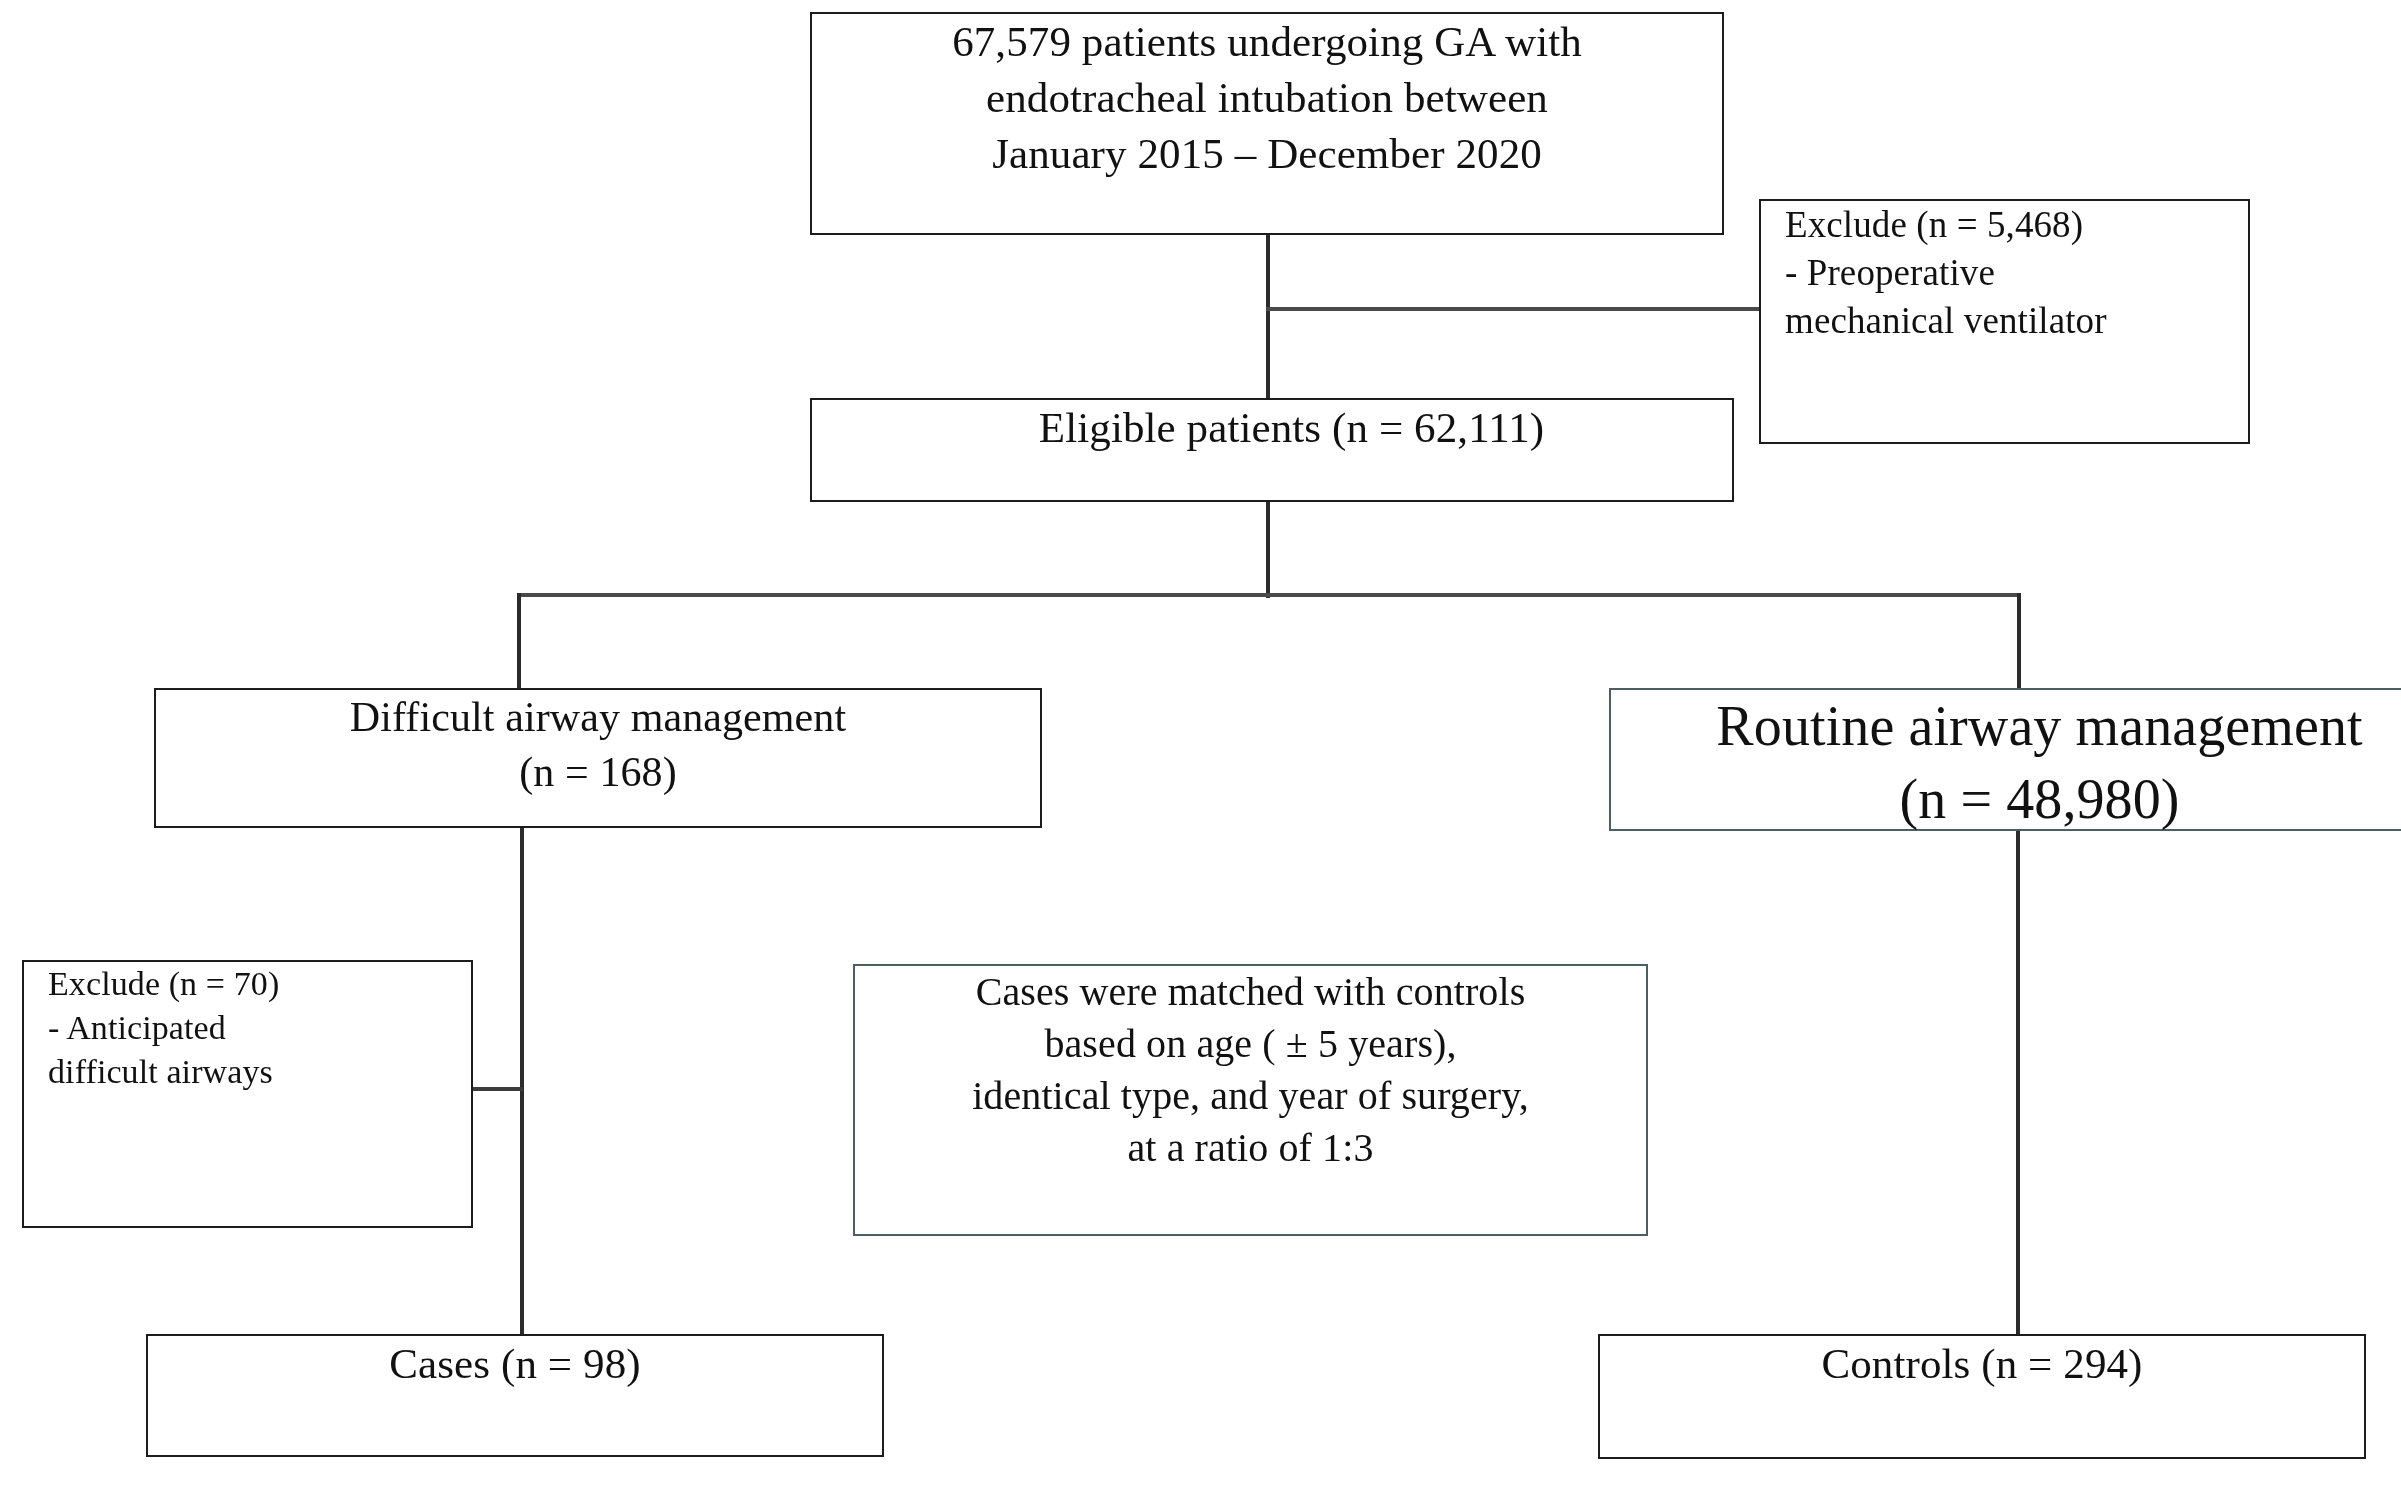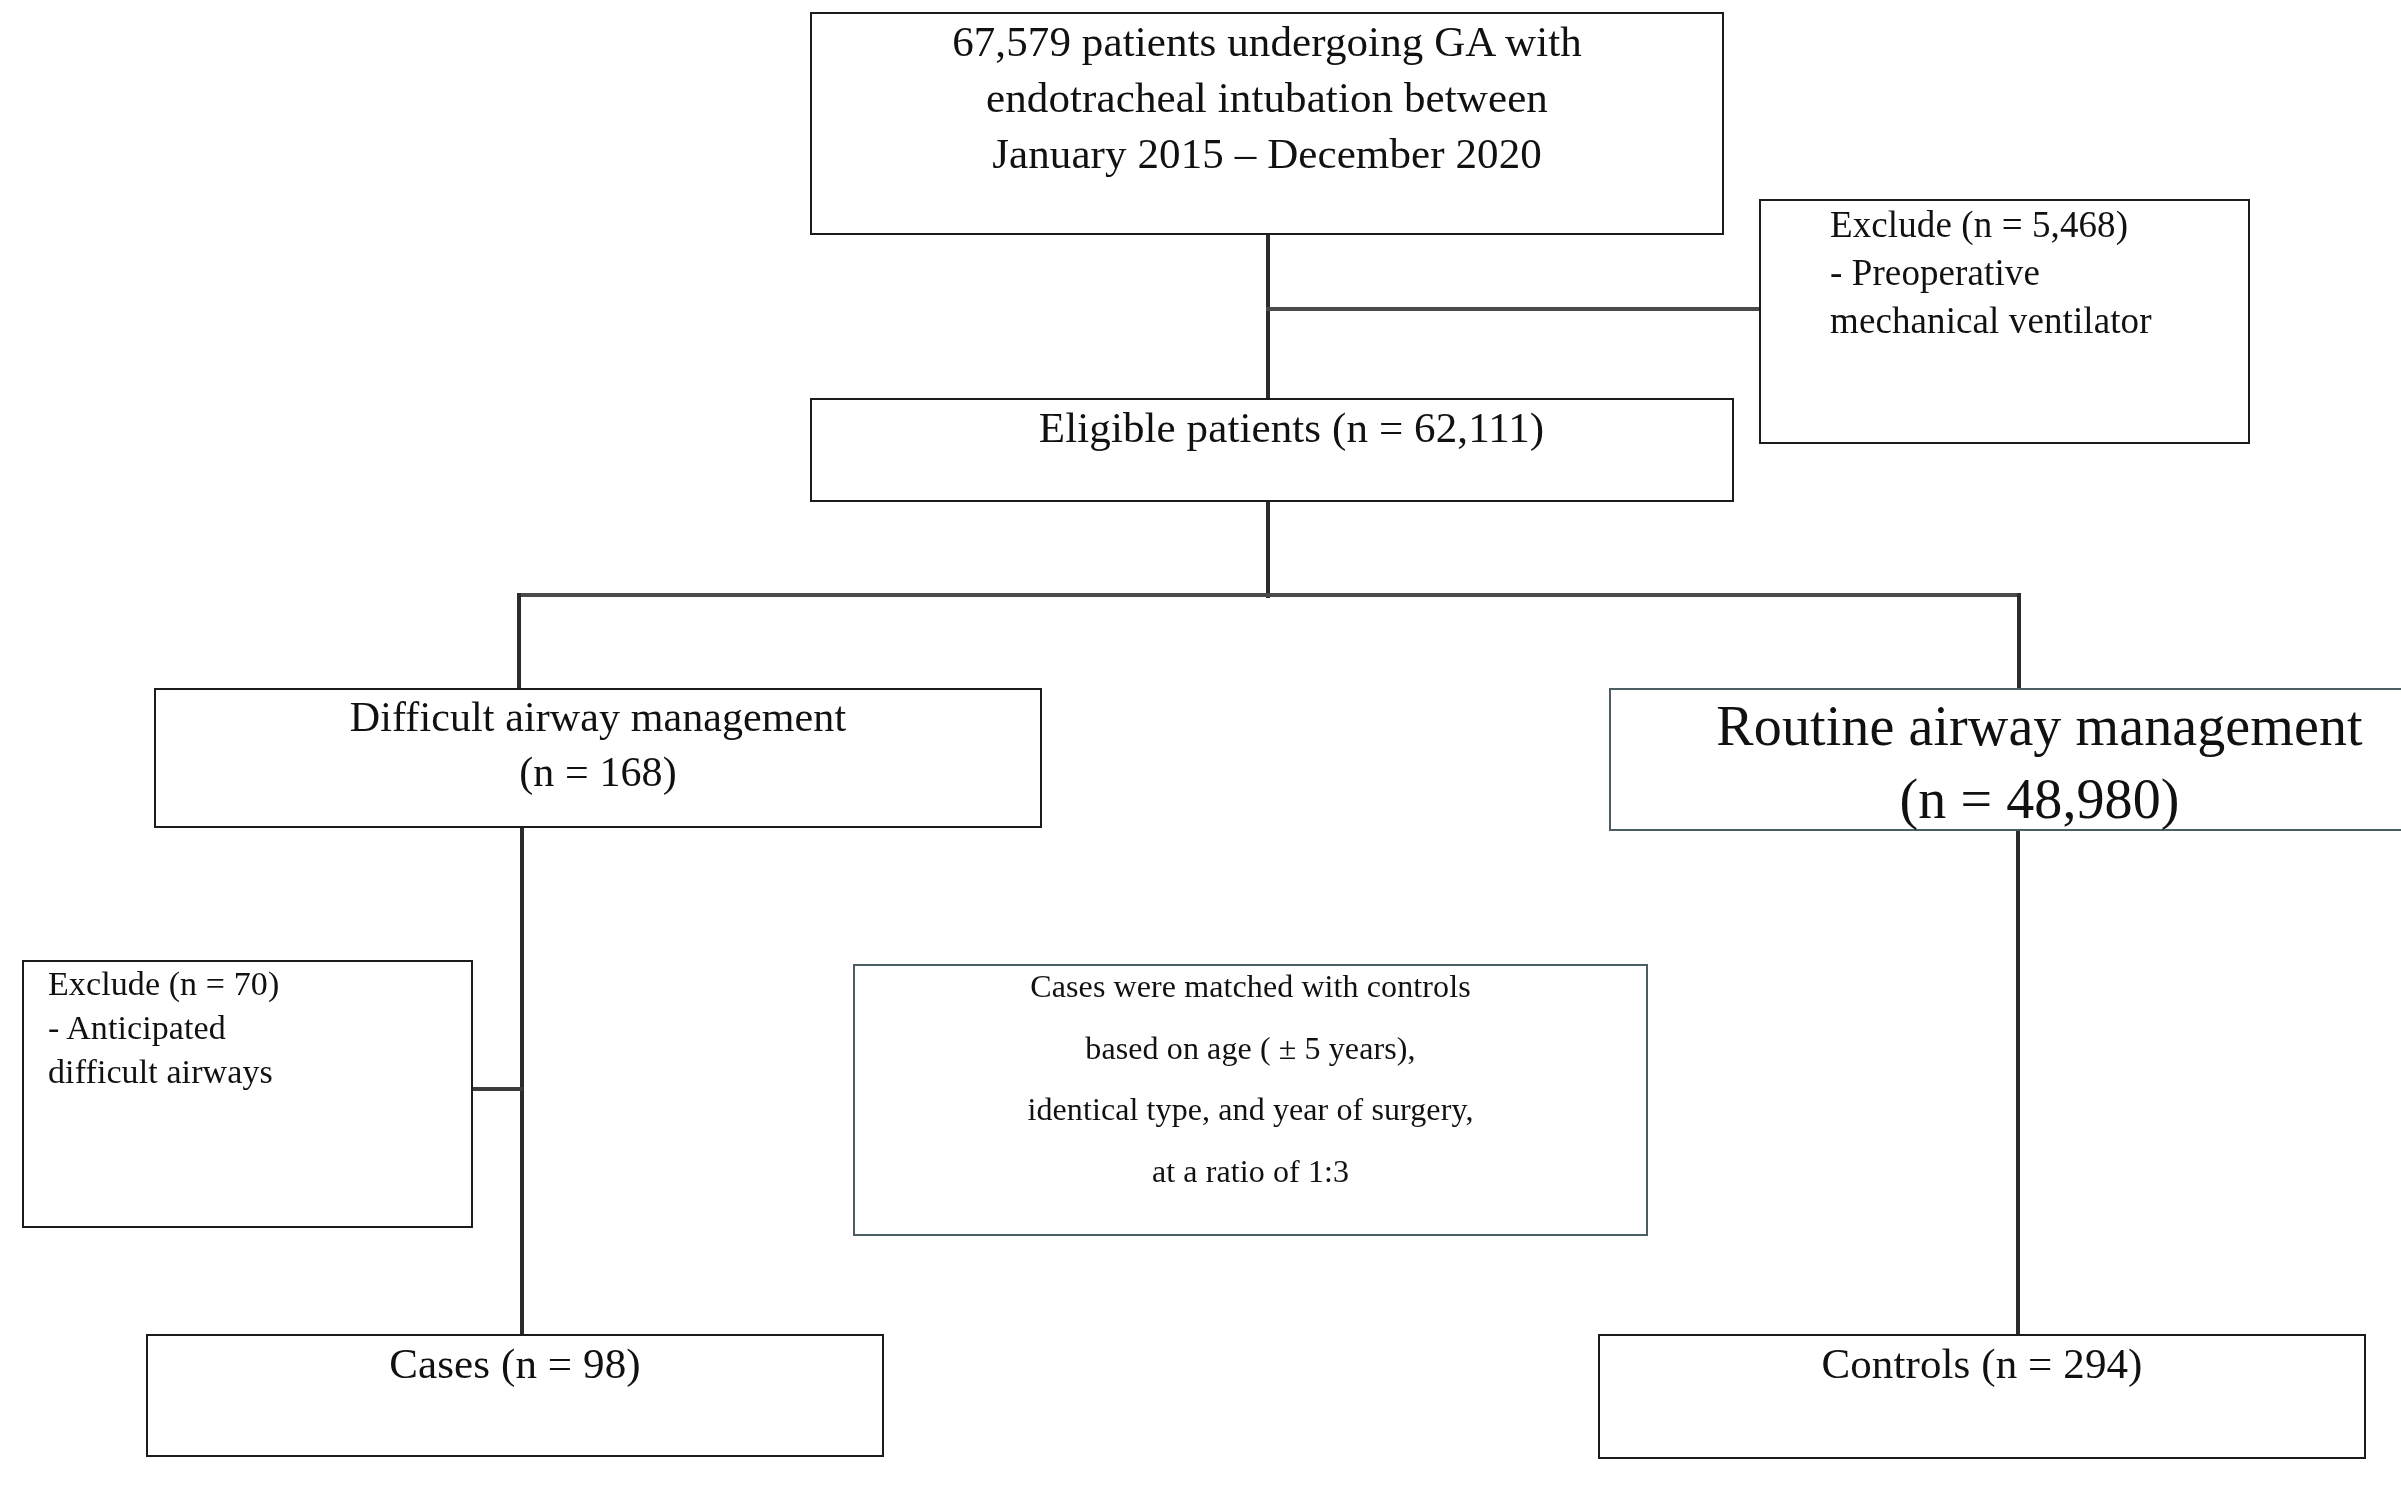--- a/index.html
+++ b/index.html
@@ -56,21 +56,21 @@
   <div class="hline thin" style="left:456px;top:1087px;width:67px;"></div>
 
   <div class="vline" style="left:2016px;top:831px;height:505px;"></div>
 
   <div class="box" style="left:810px;top:12px;width:914px;height:223px;font-size:43px;">
     <span class="ln">67,579 patients undergoing GA with</span>
     <span class="ln">endotracheal intubation between</span>
     <span class="ln">January 2015 – December 2020</span>
   </div>
 
-  <div class="box leftal" style="left:1759px;top:199px;width:491px;height:245px;font-size:37px;padding-left:45px;">
+  <div class="box leftal" style="left:1759px;top:199px;width:491px;height:245px;font-size:37px;">
     <span class="ln">Exclude (n = 5,468)</span>
     <span class="ln">- Preoperative</span>
     <span class="ln">mechanical ventilator</span>
   </div>
 
   <div class="box" style="left:810px;top:398px;width:924px;height:104px;font-size:43px;padding-left:39px;">
     <span class="ln">Eligible patients (n = 62,111)</span>
   </div>
 
   <div class="box" style="left:154px;top:688px;width:888px;height:140px;font-size:42px;">
@@ -82,21 +82,21 @@
     <span class="ln">Routine airway management</span>
     <span class="ln">(n = 48,980)</span>
   </div>
 
   <div class="box leftal" style="left:22px;top:960px;width:451px;height:268px;font-size:34px;">
     <span class="ln">Exclude (n = 70)</span>
     <span class="ln">- Anticipated</span>
     <span class="ln">difficult airways</span>
   </div>
 
-  <div class="box teal" style="left:853px;top:964px;width:795px;height:272px;font-size:32px;gap:20px;">
+  <div class="box teal" style="left:853px;top:964px;width:795px;height:272px;font-size:40px;">
     <span class="ln">Cases were matched with controls</span>
     <span class="ln">based on age ( ± 5 years),</span>
     <span class="ln">identical type, and year of surgery,</span>
     <span class="ln">at a ratio of 1:3</span>
   </div>
 
   <div class="box" style="left:146px;top:1334px;width:738px;height:123px;font-size:43px;">
     <span class="ln">Cases (n = 98)</span>
   </div>
 

